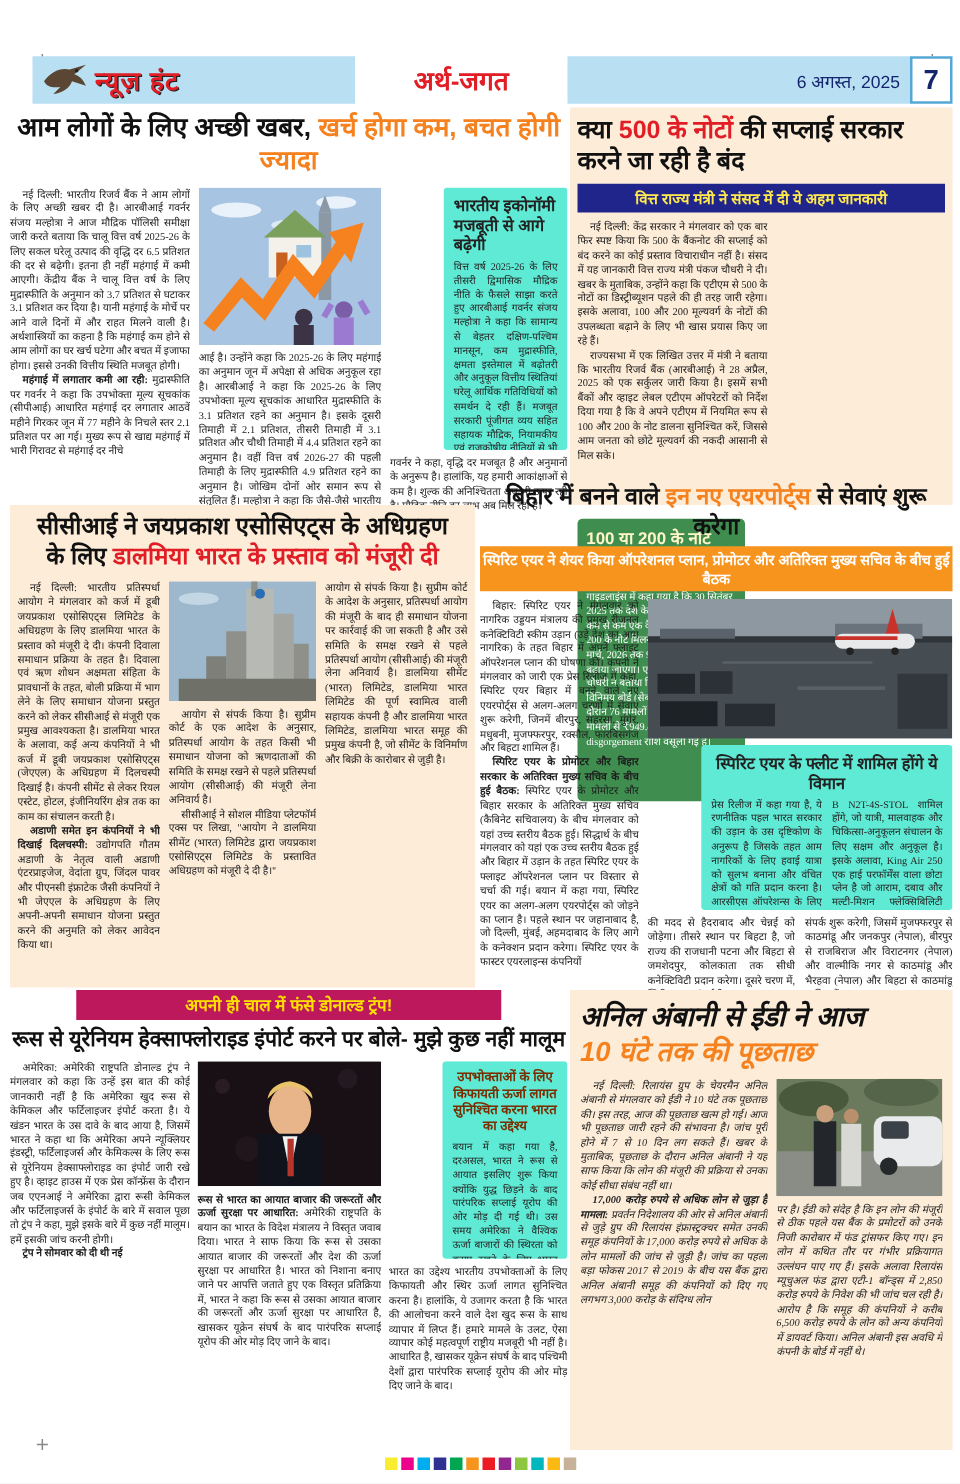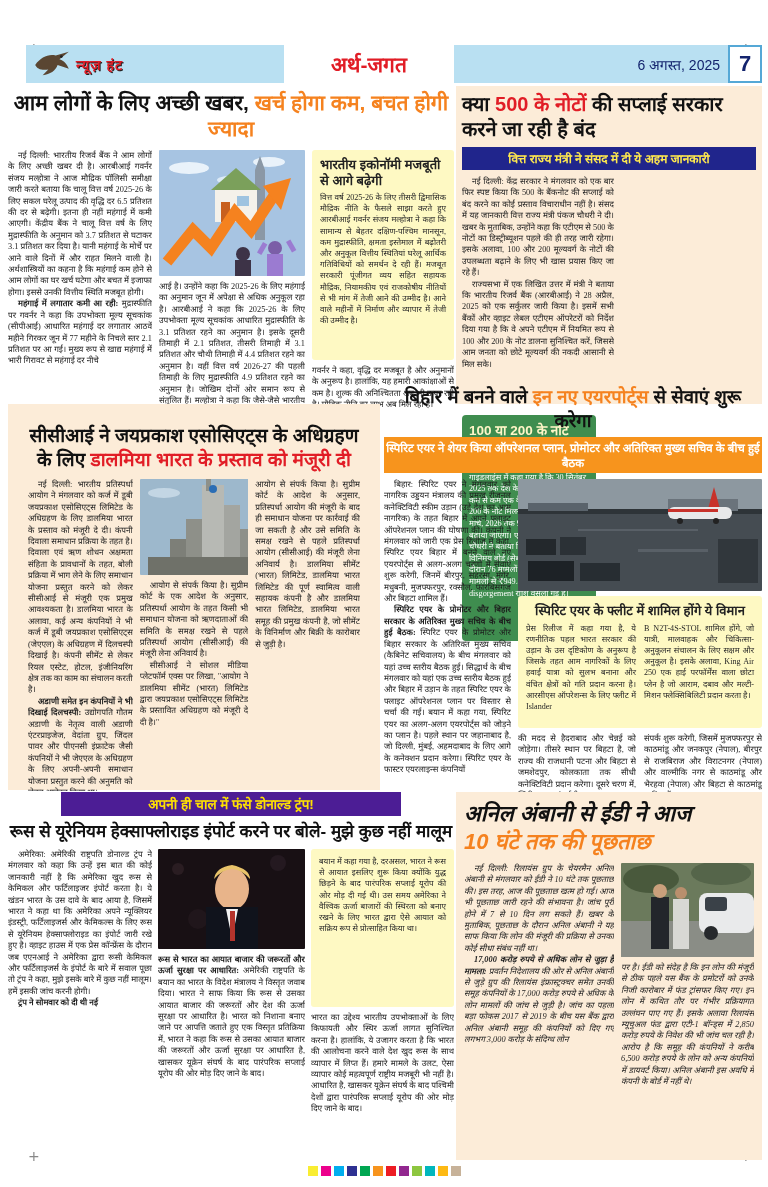--- a/index.html
+++ b/index.html
@@ -5,21 +5,21 @@
   html,body{margin:0;padding:0;background:#e9e9e9;}
   .page{position:relative;width:768px;height:1187px;background:#ffffff;overflow:hidden;
         font-family:"Liberation Serif","DejaVu Serif",serif;}
   .abs{position:absolute;}
   .sans{font-family:"Liberation Sans","DejaVu Sans",sans-serif;}
   .crop{position:absolute;color:#888;font-size:14px;font-family:"DejaVu Sans",sans-serif;}
   
   .hdr{left:26px;top:45px;width:736px;height:38px;display:flex;align-items:stretch;}
   .hdr-blue{background:#b9e0f2;}
   .hdr-left{width:252px;display:flex;align-items:center;gap:4px;padding-left:6px;}
-  .masthead{font-size:14px;font-weight:bold;color:#e11d26;text-shadow:1px 1px 0 #222;letter-spacing:1px;}
+  .masthead{font-size:21px;font-weight:bold;color:#e11d26;text-shadow:1px 1px 0 #222;letter-spacing:1px;}
   .hdr-mid{width:170px;background:#ffffff;display:flex;align-items:center;justify-content:center;}
   .section-name{font-size:21px;font-weight:bold;color:#e11d26;}
   .hdr-right{flex:1;display:flex;align-items:center;justify-content:flex-end;padding-right:8px;}
   .hdr-date{font-size:14px;font-weight:normal;color:#14246e;}
   .pagebox{width:30px;background:#fff;border:2px solid #55a8d6;display:flex;align-items:center;justify-content:center;}
   .pagenum{font-size:22px;font-weight:bold;color:#14246e;}
   
   .bodytxt{font-size:8.3px;line-height:11.4px;text-align:justify;color:#1d1d1d;overflow:hidden;}
   .para{text-indent:10px;}
   .b{font-weight:bold;}
@@ -30,30 +30,30 @@
   .orange{color:#f5821f;}
   .red{color:#e11d26;}
   
   .bluebar{background:#20258c;color:#ffe94e;font-weight:bold;font-size:12px;text-align:center;
            font-family:"Liberation Sans",sans-serif;padding:3px 0;}
   .greenbox{background:#3f8d4f;border-radius:4px;color:#fff;padding:8px 7px;overflow:hidden;}
   .greenbox .title{color:#fff6c8;font-weight:bold;font-size:13.5px;line-height:16px;
                    font-family:"Liberation Sans",sans-serif;margin-bottom:5px;}
   .greenbox .txt{font-size:8.2px;line-height:11.6px;text-align:left;}
   
-  .obox{background:#fef9c3;border-radius:3px;padding:7px 8px;overflow:hidden;}
+  .obox{background:#5eead4;border-radius:3px;padding:7px 8px;overflow:hidden;margin-left:43px;}
   .obox .title{font-family:"Liberation Sans",sans-serif;font-weight:bold;color:#222;
                font-size:13px;line-height:15.5px;margin-bottom:4px;}
   .obox .txt{font-size:8.1px;line-height:11.2px;text-align:justify;color:#262626;}
   .obox2 .title{color:#7a2e00;font-size:10.5px;line-height:13px;text-align:center;}
   
   .orangebar{background:#f7941d;color:#ffffff;font-weight:bold;font-size:11.5px;text-align:center;
              font-family:"Liberation Sans",sans-serif;padding:3px 0;}
   
-  .redbanner{background:#4c1d95;color:#ffe100;font-weight:bold;font-size:13.5px;text-align:center;
+  .redbanner{background:#be185d;color:#ffe100;font-weight:bold;font-size:13.5px;text-align:center;
              font-family:"Liberation Sans",sans-serif;padding:3px 0;}
   
   .photo{overflow:hidden;border-radius:1px;}
   .photo svg{display:block;}
   
   .regstrip{left:0;top:1166px;width:768px;display:flex;justify-content:center;gap:3px;}
   .reg-sq{width:10px;height:10px;}
 </style>
 </head>
 <body>
@@ -144,21 +144,21 @@
         <div class="para"><span>नई दिल्ली: केंद्र सरकार ने मंगलवार को एक बार फिर स्पष्ट किया कि 500 के बैंकनोट की सप्लाई को बंद करने का कोई प्रस्ताव विचाराधीन नहीं है। संसद में यह जानकारी वित्त राज्य मंत्री पंकज चौधरी ने दी। खबर के मुताबिक, उन्होंने कहा कि एटीएम से 500 के नोटों का डिस्ट्रीब्यूशन पहले की ही तरह जारी रहेगा। इसके अलावा, 100 और 200 मूल्यवर्ग के नोटों की उपलब्धता बढ़ाने के लिए भी खास प्रयास किए जा रहे हैं।</span></div>
         <div class="para"><span>राज्यसभा में एक लिखित उत्तर में मंत्री ने बताया कि भारतीय रिजर्व बैंक (आरबीआई) ने 28 अप्रैल, 2025 को एक सर्कुलर जारी किया है। इसमें सभी बैंकों और व्हाइट लेबल एटीएम ऑपरेटरों को निर्देश दिया गया है कि वे अपने एटीएम में नियमित रूप से 100 और 200 के नोट डालना सुनिश्चित करें, जिससे आम जनता को छोटे मूल्यवर्ग की नकदी आसानी से मिल सके।</span></div>
       </div>
       <div class="greenbox" style="width:134px;height:226px;box-sizing:border-box;">
         <div class="title">100 या 200 के नोट मिलने पर जोर</div>
         <div class="txt">खबर के मुताबिक, आरबीआई के गाइडलाइंस में कहा गया है कि 30 सितंबर, 2025 तक देश के 75प्रतिशत एटीएम से कम से कम एक कैसेट के जरिए 100 या 200 के नोट मिलने चाहिए। यह लक्ष्य 31 मार्च, 2026 तक 90प्रति. एटीएम तक बढ़ाया जाएगा। एक अन्य प्रश्न के उत्तर में चौधरी ने बताया कि भारतीय प्रतिभूति और विनिमय बोर्ड (सेबी) ने पिछले पांच वर्षों के दौरान 76 मामलों की जांच की है। इन मामलों से ₹949.43 करोड़ की disgorgement राशि वसूली गई है।</div>
       </div>
     </div>
   </div>
 
-  <div class="abs cream" style="left:8px;top:404px;width:372px;height:386px;padding:20px;box-sizing:border-box;">
+  <div class="abs cream" style="left:8px;top:404px;width:372px;height:386px;padding:6px;box-sizing:border-box;">
     <div class="hl" style="font-size:19px;line-height:24px;">
       <span>सीसीआई ने जयप्रकाश एसोसिएट्स के अधिग्रहण</span><br>
       <span>के लिए </span><span class="red">डालमिया भारत के प्रस्ताव को मंजूरी दी</span>
     </div>
     <div class="cols" style="margin-top:7px;gap:7px;">
       <div class="bodytxt" style="width:114px;height:312px;">
         <div class="para"><span>नई दिल्ली: भारतीय प्रतिस्पर्धा आयोग ने मंगलवार को कर्ज में डूबी जयप्रकाश एसोसिएट्स लिमिटेड के अधिग्रहण के लिए डालमिया भारत के प्रस्ताव को मंजूरी दे दी। कंपनी दिवाला समाधान प्रक्रिया के तहत है। दिवाला एवं ऋण शोधन अक्षमता संहिता के प्रावधानों के तहत, बोली प्रक्रिया में भाग लेने के लिए समाधान योजना प्रस्तुत करने को लेकर सीसीआई से मंजूरी एक प्रमुख आवश्यकता है। डालमिया भारत के अलावा, कई अन्य कंपनियों ने भी कर्ज में डूबी जयप्रकाश एसोसिएट्स (जेएएल) के अधिग्रहण में दिलचस्पी दिखाई है। कंपनी सीमेंट से लेकर रियल एस्टेट, होटल, इंजीनियरिंग क्षेत्र तक का काम का संचालन करती है।</span></div>
         <div class="para"><span class="b">अडाणी समेत इन कंपनियों ने भी दिखाई दिलचस्पी: </span><span>उद्योगपति गौतम अडाणी के नेतृत्व वाली अडाणी एंटरप्राइजेज, वेदांता ग्रुप, जिंदल पावर और पीएनसी इंफ्राटेक जैसी कंपनियों ने भी जेएएल के अधिग्रहण के लिए अपनी-अपनी समाधान योजना प्रस्तुत करने की अनुमति को लेकर आवेदन किया था।</span></div>
       </div>
       <div style="width:118px;height:312px;overflow:hidden;">
@@ -256,20 +256,21 @@
             <polygon points="68,60 80,60 76,80 72,80" fill="#f2f2f2"></polygon>
             <rect x="72" y="62" width="5" height="30" fill="#b5342c"></rect>
           </svg>
         </div>
         <div class="bodytxt" style="height:194px;margin-top:5px;">
           <span class="b">रूस से भारत का आयात बाजार की जरूरतों और ऊर्जा सुरक्षा पर आधारित: </span><span>अमेरिकी राष्ट्रपति के बयान का भारत के विदेश मंत्रालय ने विस्तृत जवाब दिया। भारत ने साफ किया कि रूस से उसका आयात बाजार की जरूरतों और देश की ऊर्जा सुरक्षा पर आधारित है। भारत को निशाना बनाए जाने पर आपत्ति जताते हुए एक विस्तृत प्रतिक्रिया में, भारत ने कहा कि रूस से उसका आयात बाजार की जरूरतों और ऊर्जा सुरक्षा पर आधारित है, खासकर यूक्रेन संघर्ष के बाद पारंपरिक सप्लाई यूरोप की ओर मोड़ दिए जाने के बाद।</span>
         </div>
       </div>
       <div style="width:143px;height:300px;overflow:hidden;">
         <div class="obox obox2" style="height:158px;box-sizing:border-box;">
+          <div class="title">उपभोक्ताओं के लिए किफायती ऊर्जा लागत सुनिश्चित करना भारत का उद्देश्य</div>
           <div class="txt">बयान में कहा गया है, दरअसल, भारत ने रूस से आयात इसलिए शुरू किया क्योंकि युद्ध छिड़ने के बाद पारंपरिक सप्लाई यूरोप की ओर मोड़ दी गई थी। उस समय अमेरिका ने वैश्विक ऊर्जा बाजारों की स्थिरता को बनाए रखने के लिए भारत द्वारा ऐसे आयात को सक्रिय रूप से प्रोत्साहित किया था।</div>
         </div>
         <div class="bodytxt" style="height:132px;margin-top:5px;">भारत का उद्देश्य भारतीय उपभोक्ताओं के लिए किफायती और स्थिर ऊर्जा लागत सुनिश्चित करना है। हालांकि, ये उजागर करता है कि भारत की आलोचना करने वाले देश खुद रूस के साथ व्यापार में लिप्त हैं। हमारे मामले के उलट, ऐसा व्यापार कोई महत्वपूर्ण राष्ट्रीय मजबूरी भी नहीं है। आधारित है, खासकर यूक्रेन संघर्ष के बाद पश्चिमी देशों द्वारा पारंपरिक सप्लाई यूरोप की ओर मोड़ दिए जाने के बाद।</div>
       </div>
     </div>
   </div>
 
   <div class="abs cream" style="left:456px;top:792px;width:306px;height:368px;padding:8px;box-sizing:border-box;font-style:italic;">
     <div class="hl" style="font-size:22px;line-height:28px;text-align:left;">
       <span>अनिल अंबानी से ईडी ने आज</span><br>

